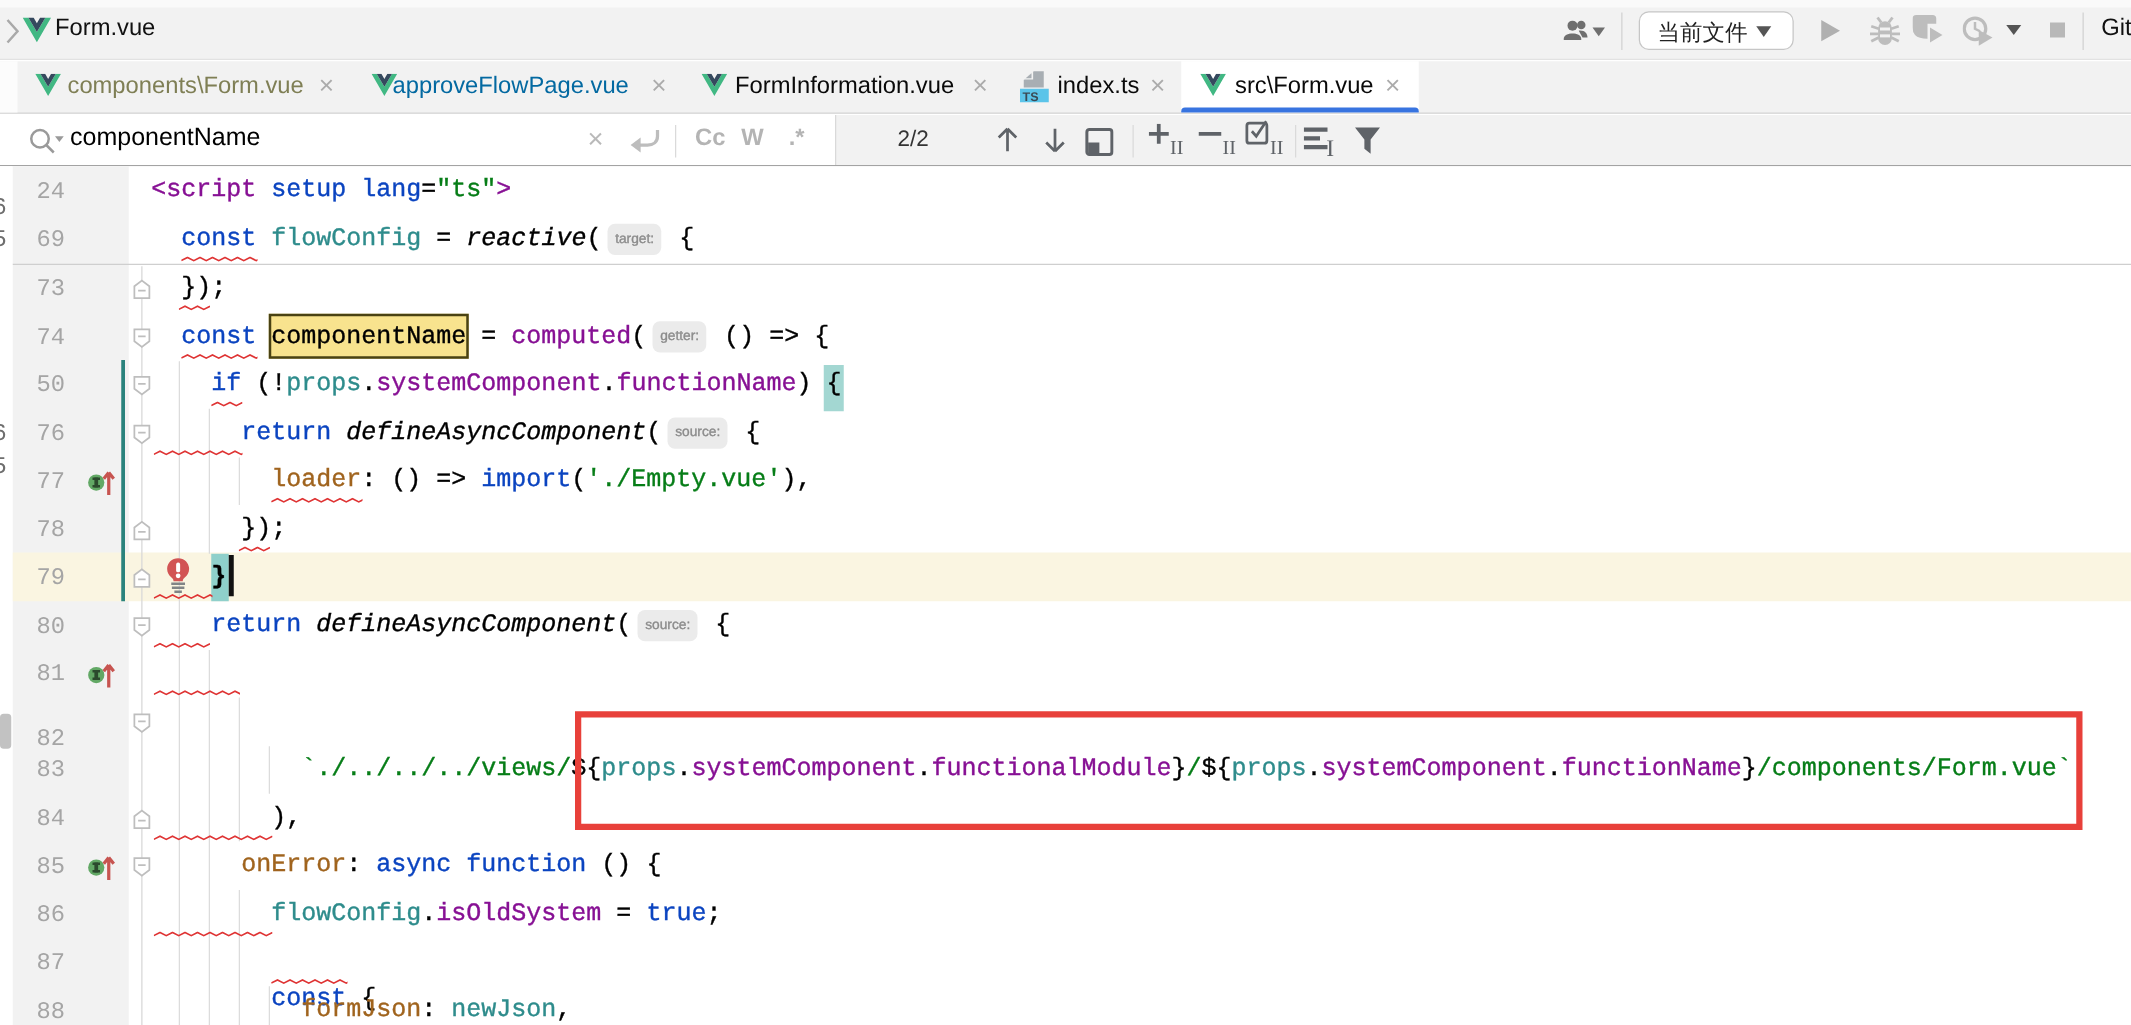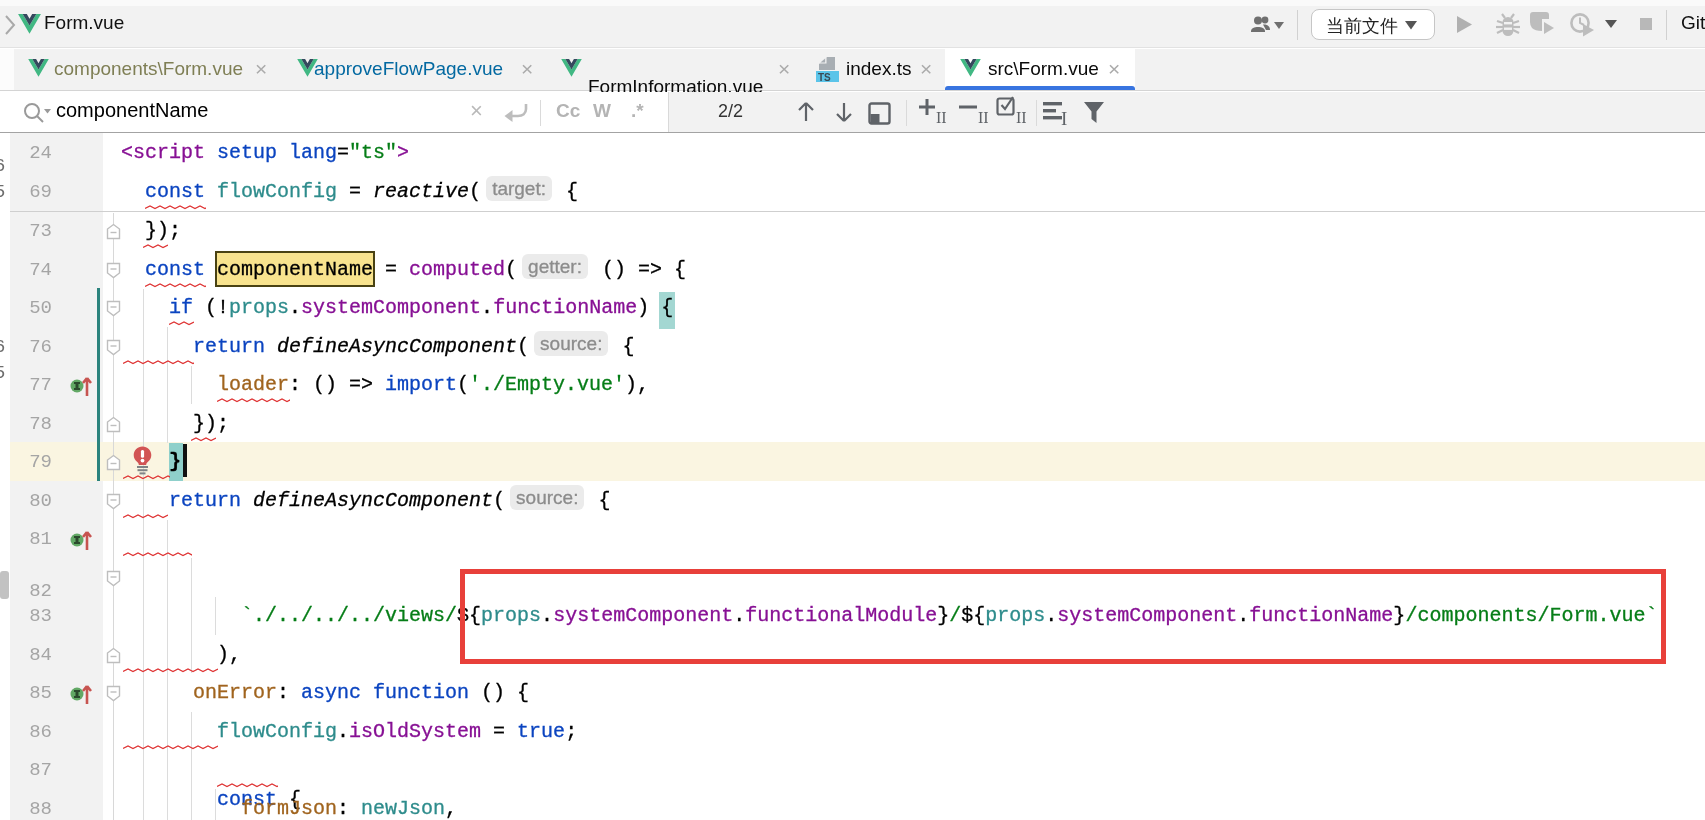--- a/index.html
+++ b/index.html
@@ -14,21 +14,21 @@
 .vsep { position:absolute; width:1px; background:#D1D1D1; }
 
 .cl { position:absolute; left:121px; -webkit-text-stroke:0.3px; font-family:"Liberation Mono", monospace; font-size:20px; line-height:38.5px; height:38.5px; white-space:pre; color:#000; z-index:10; }
 .ln { position:absolute; left:10px; width:42px; font-family:"Liberation Mono", monospace; font-size:19px; line-height:38.5px; height:38.5px; text-align:right; color:#A5A5A5; z-index:10; }
 .k { color:#0B44C0; }
 .s { color:#067D17; }
 .p { color:#871094; }
 .t { color:#2E8C8C; }
 .br { color:#A0641E; }
 .it { font-style:italic; }
-.chip { display:inline-block; font-family:"Liberation Sans", sans-serif; font-size:19px; line-height:25px; color:#8C8C8C; background:#EBEBEB; border-radius:6px; padding:0 6px; margin:0 2px 0 5px; vertical-align:2px; }
+.chip { display:inline-block; font-family:"Liberation Sans", sans-serif; font-size:11px; line-height:25px; color:#8C8C8C; background:#EBEBEB; border-radius:6px; padding:0 6px; margin:0 2px 0 5px; vertical-align:2px; }
 .sq { }
 .guide { position:absolute; width:1px; background:#DCDCDC; z-index:5; }
 </style>
 </head>
 <body>
 
 <div id="titlebar">
   <div class="abs" style="left:0;top:0;width:1705px;height:6px;background:#FAFAFA;"></div>
   <svg class="abs" style="left:4px;top:14px;" width="12" height="22">
       <path d="M2,2 L10,11 L2,20" stroke="#A9A9A9" stroke-width="2" fill="none"></path>
@@ -109,21 +109,21 @@
       <path fill="#41B883" d="M0,0 L4.8,0 L12,12.2 L19.2,0 L24,0 L12,20.8 Z"></path>
       <path fill="#35495E" d="M4.8,0 L9.2,0 L12,4.9 L14.8,0 L19.2,0 L12,12.2 Z"></path>
     </svg>
   <div class="abs" style="left:314px;top:9px;font-size:19px;color:#0369a1;">approveFlowPage.vue</div>
   <div class="abs" style="left:521px;top:8px;font-size:21px;color:#ABABAB;">×</div>
 
   <svg class="abs" style="left:561px;top:10px;" width="21" height="18" viewBox="0 0 24 21">
       <path fill="#41B883" d="M0,0 L4.8,0 L12,12.2 L19.2,0 L24,0 L12,20.8 Z"></path>
       <path fill="#35495E" d="M4.8,0 L9.2,0 L12,4.9 L14.8,0 L19.2,0 L12,12.2 Z"></path>
     </svg>
-  <div class="abs" style="left:588px;top:9px;font-size:19px;color:#0a0a0a;margin-top:18px;">FormInformation.vue</div>
+  <div class="abs" style="left:588px;top:9px;font-size:19px;color:#0a0a0a;">FormInformation.vue</div>
   <div class="abs" style="left:778px;top:8px;font-size:21px;color:#ABABAB;">×</div>
 
   <svg class="abs" style="left:815px;top:7px;" width="25" height="26" viewBox="0 0 25 26">
     <path d="M12,1 L20,1 L20,14 L4,14 L4,8 L12,1 Z" fill="#A8AEB3"></path>
     <path d="M4,7.5 L11.5,1 L11.5,7.5 Z" fill="#F2F2F2"></path>
     <path d="M5.5,6.5 L10.2,2.5 L10.2,6.5 Z" fill="#A8AEB3"></path>
     <rect x="1" y="15" width="23" height="11" fill="#5BC4E9"></rect>
     <text x="3" y="24.5" font-family="Liberation Sans" font-size="10" font-weight="bold" fill="#3B4A54">TS</text>
   </svg>
   <div class="abs" style="left:846px;top:9px;font-size:19px;color:#0a0a0a;">index.ts</div>

